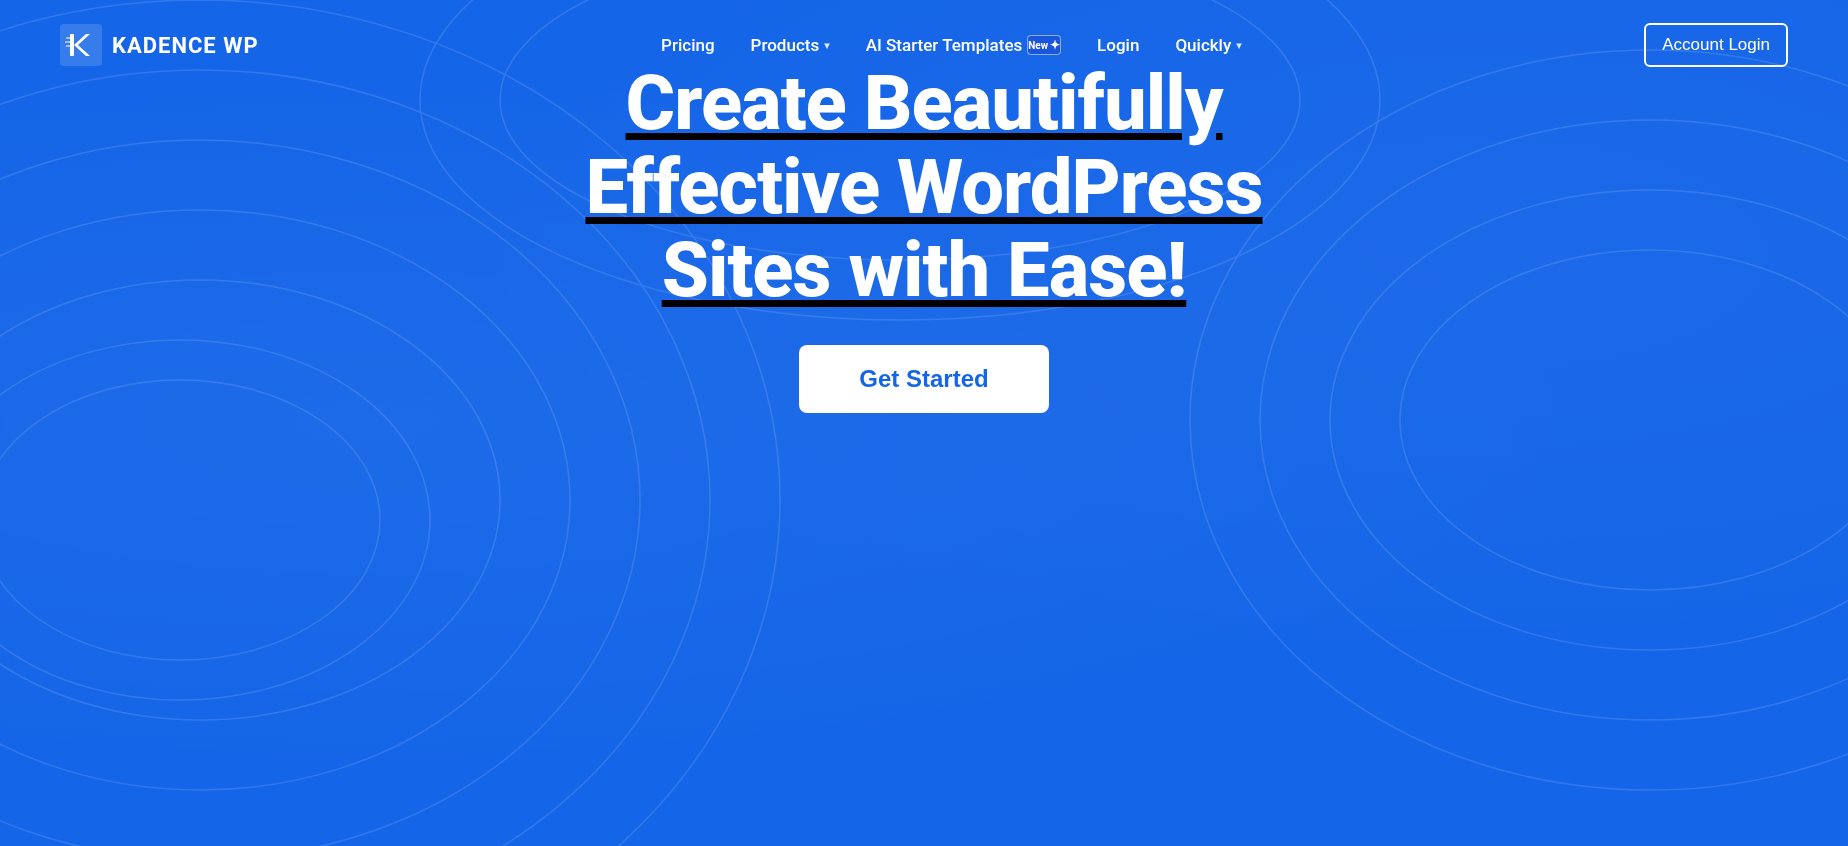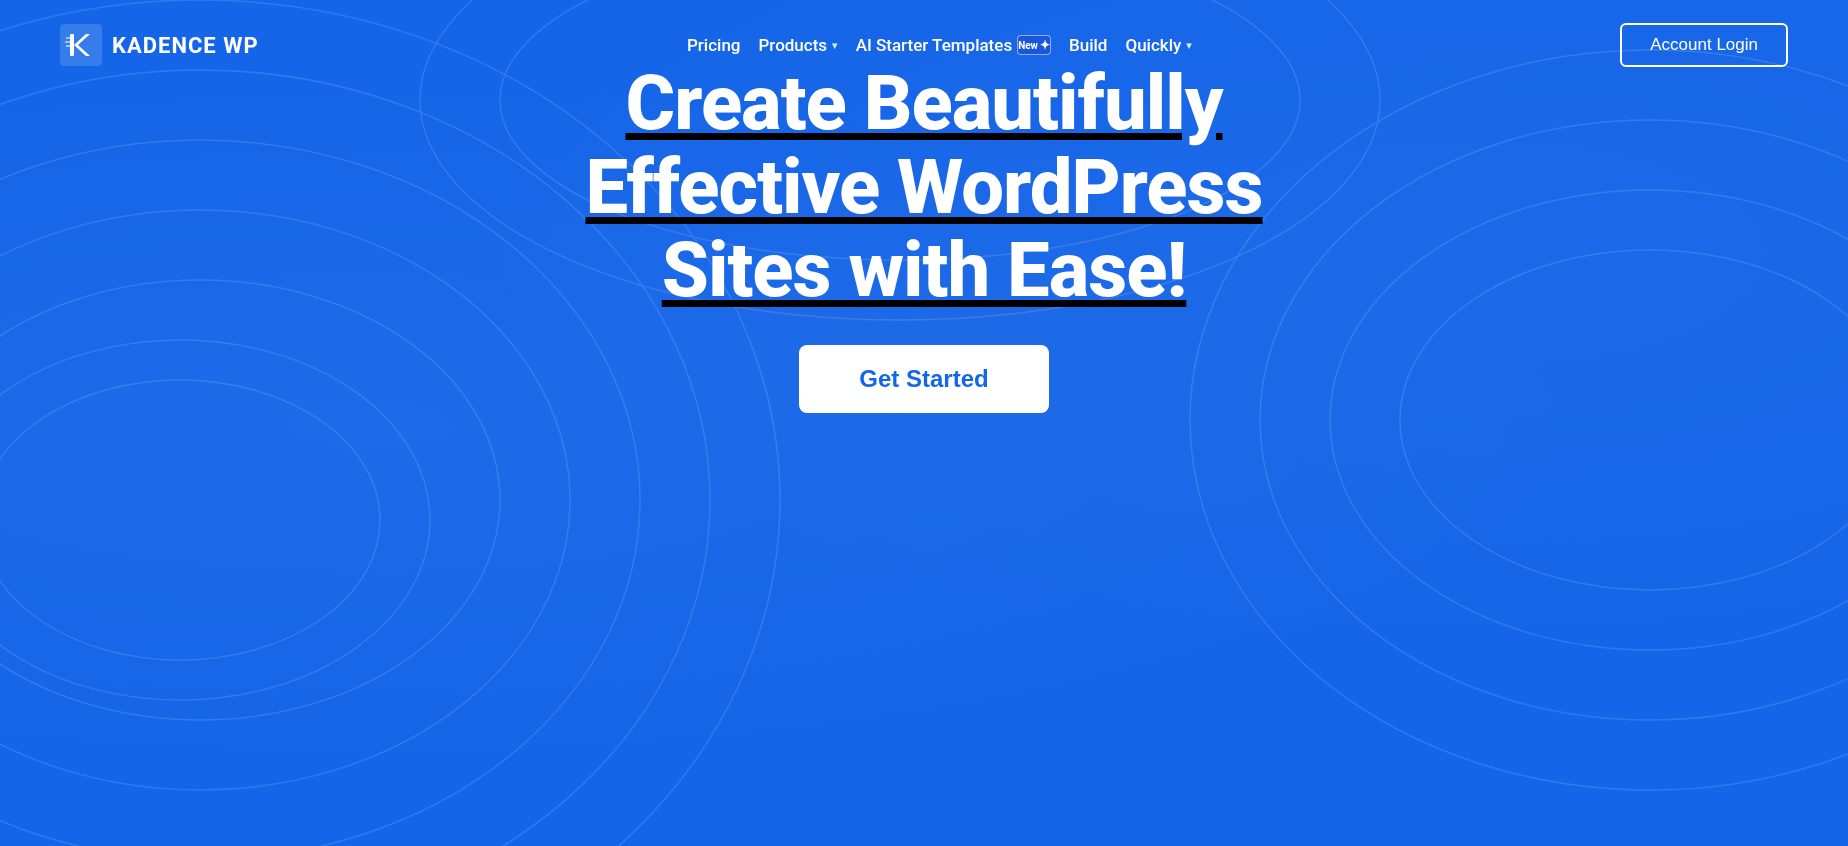--- a/index.html
+++ b/index.html
@@ -44,21 +44,21 @@
     .logo-text {
       color: white;
       font-size: 22px;
       font-weight: 700;
       letter-spacing: 1px;
     }
 
     .nav {
       display: flex;
       align-items: center;
-      gap: 18px;
+      gap: 36px;
     }
 
     .nav-item {
       color: white;
       font-size: 17px;
       font-weight: 500;
       cursor: pointer;
       display: flex;
       align-items: center;
       gap: 5px;
@@ -84,21 +84,21 @@
     }
 
     .ai-badge-plus {
       font-size: 12px;
     }
 
     .account-login-btn {
       color: white;
       border: 2px solid white;
       background: transparent;
-      padding: 10px 28px;
+      padding: 10px 16px;
       font-size: 17px;
       font-weight: 500;
       border-radius: 6px;
       cursor: pointer;
       white-space: nowrap;
     }
 
     
     .hero {
       width: 100%;
@@ -224,21 +224,21 @@
         <span class="chevron">▾</span>
       </a>
       <a class="nav-item">
         <span>AI Starter Templates</span>
         <span class="ai-badge">
           <span>New</span>
           <span class="ai-badge-plus">✦</span>
         </span>
       </a>
       <a class="nav-item">
-        <span>Build</span>
+        <span>Login</span>
       </a>
       <a class="nav-item">
         <span>Quickly</span>
         <span class="chevron">▾</span>
       </a>
     </nav>
 
     <button class="account-login-btn">Account Login</button>
   </div>
 

